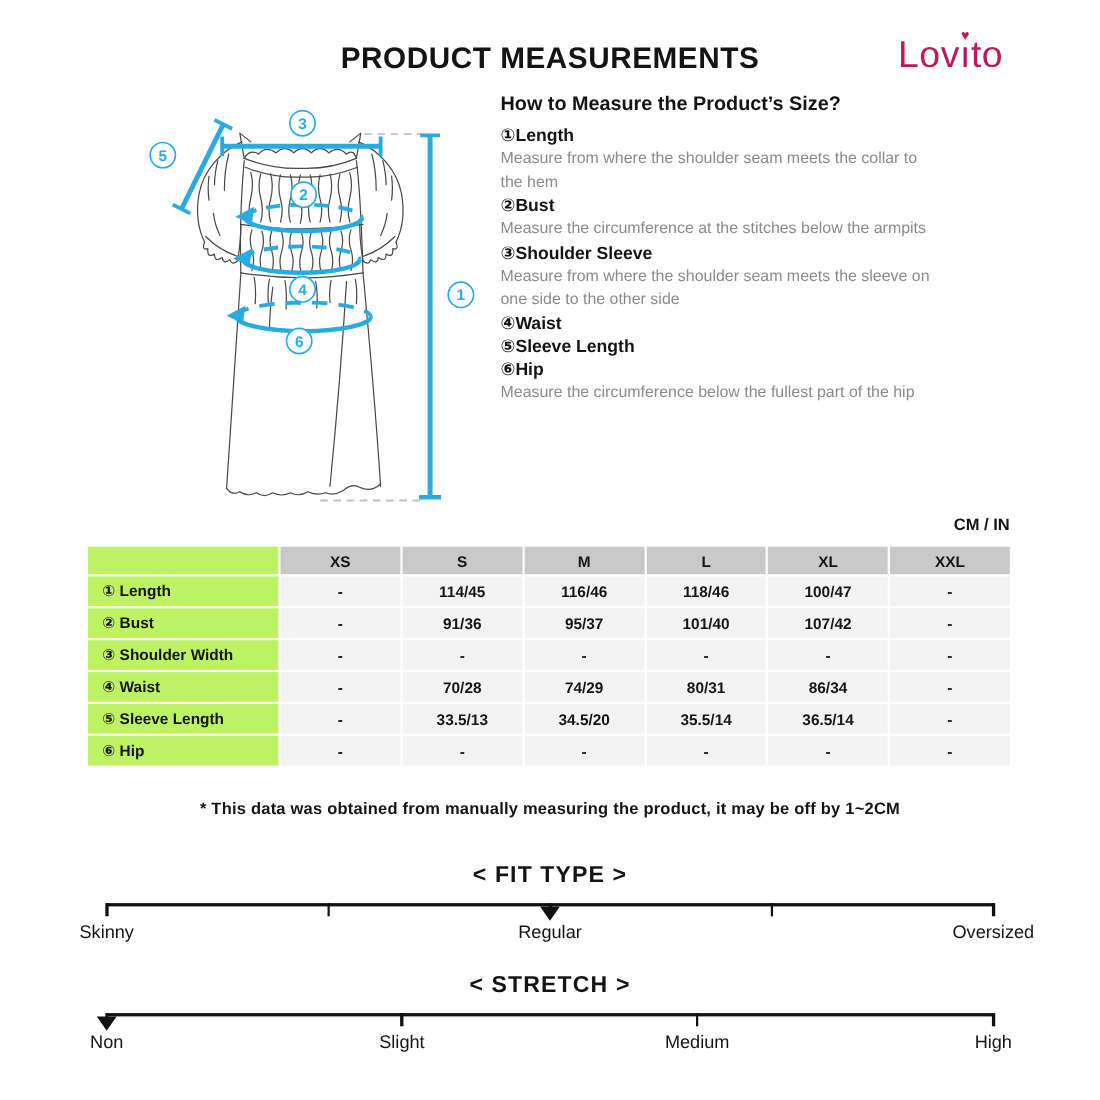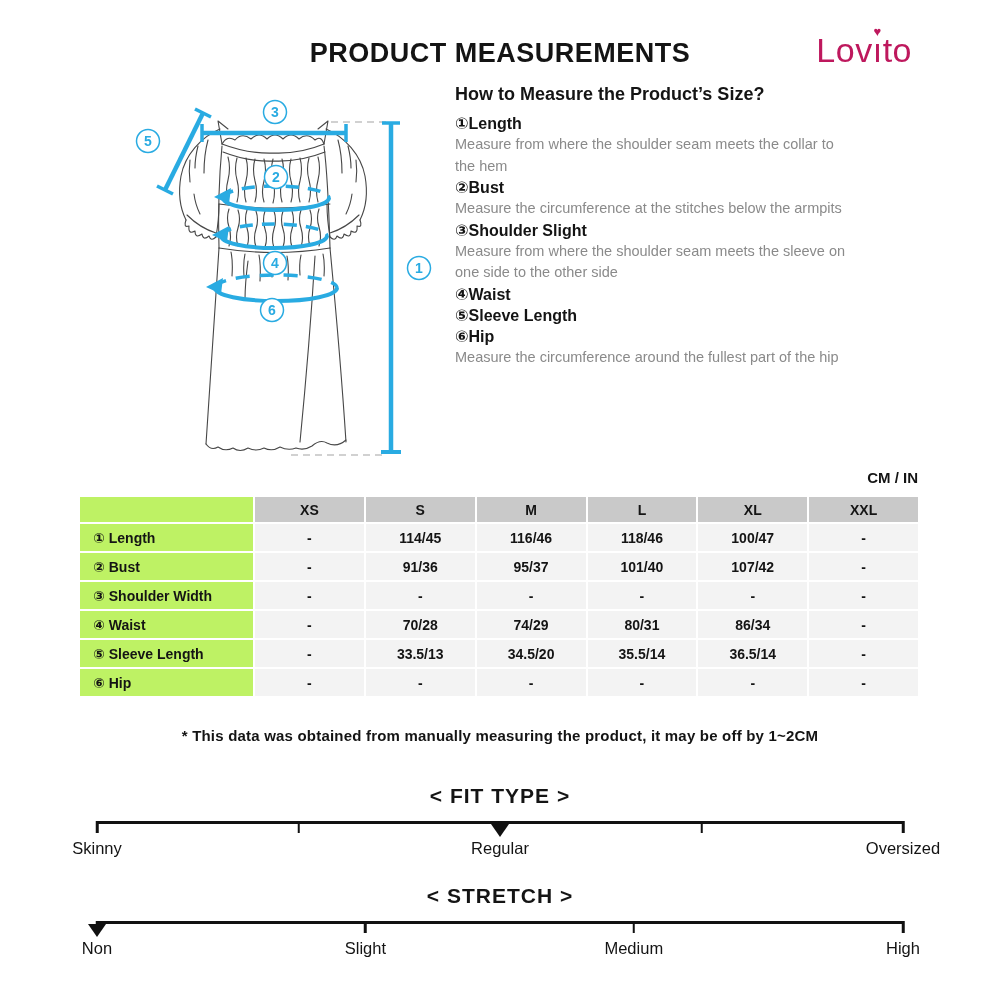--- a/index.html
+++ b/index.html
@@ -228,33 +228,33 @@
   <div class="g-item">
     <div class="g-head"><span>①</span><span>Length</span></div>
     <div class="g-desc">Measure from where the shoulder seam meets the collar to
 the hem</div>
   </div>
   <div class="g-item">
     <div class="g-head"><span>②</span><span>Bust</span></div>
     <div class="g-desc">Measure the circumference at the stitches below the armpits</div>
   </div>
   <div class="g-item">
-    <div class="g-head"><span>③</span><span>Shoulder Slight</span></div>
+    <div class="g-head"><span>③</span><span>Shoulder Sleeve</span></div>
     <div class="g-desc">Measure from where the shoulder seam meets the sleeve on
 one side to the other side</div>
   </div>
   <div class="g-item">
     <div class="g-head"><span>④</span><span>Waist</span></div>
   </div>
   <div class="g-item">
     <div class="g-head"><span>⑤</span><span>Sleeve Length</span></div>
   </div>
   <div class="g-item">
     <div class="g-head"><span>⑥</span><span>Hip</span></div>
-    <div class="g-desc">Measure the circumference around the fullest part of the hip</div>
+    <div class="g-desc">Measure the circumference below the fullest part of the hip</div>
   </div>
 </div>
 
 <div class="unit">CM / IN</div>
 
 <div class="size-table">
     <div class="cell head label"></div>
     <div class="cell head">XS</div>
     <div class="cell head">S</div>
     <div class="cell head">M</div>

